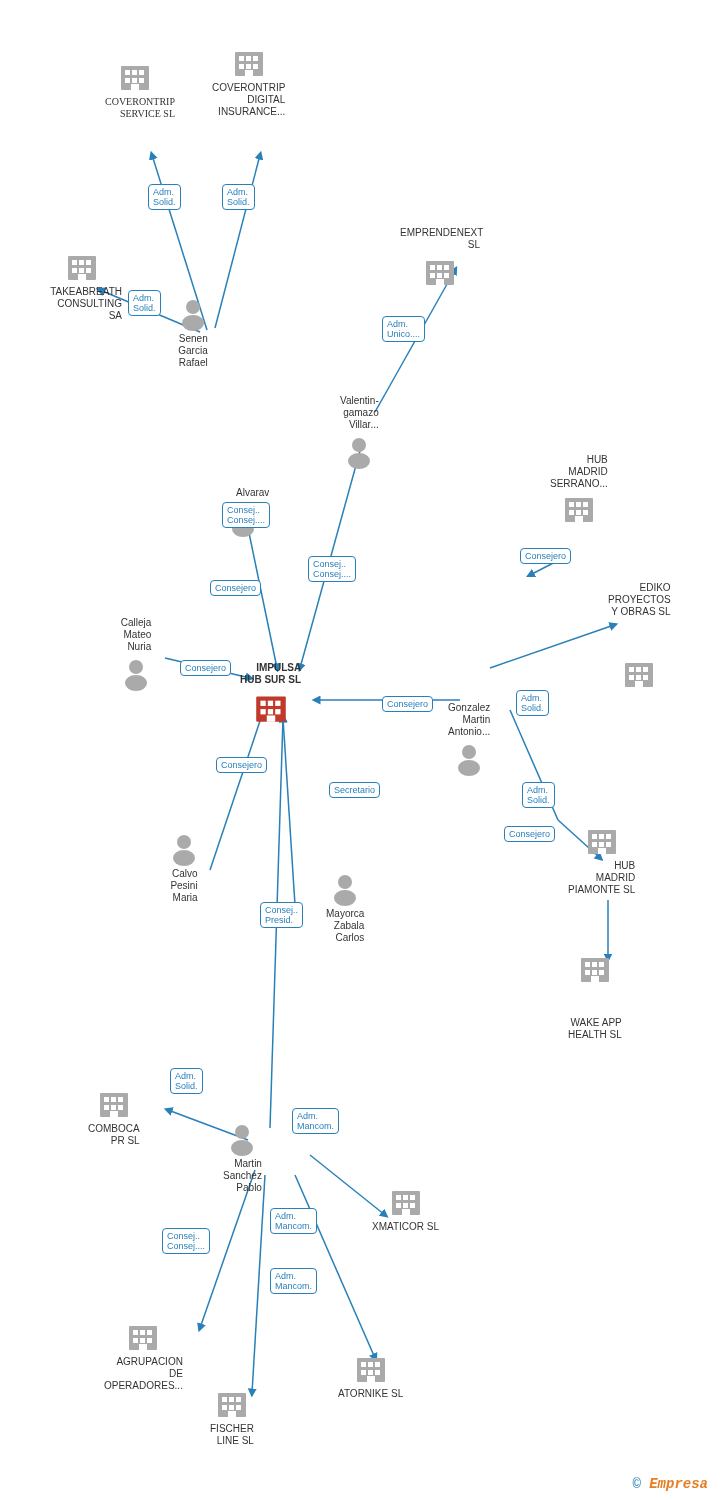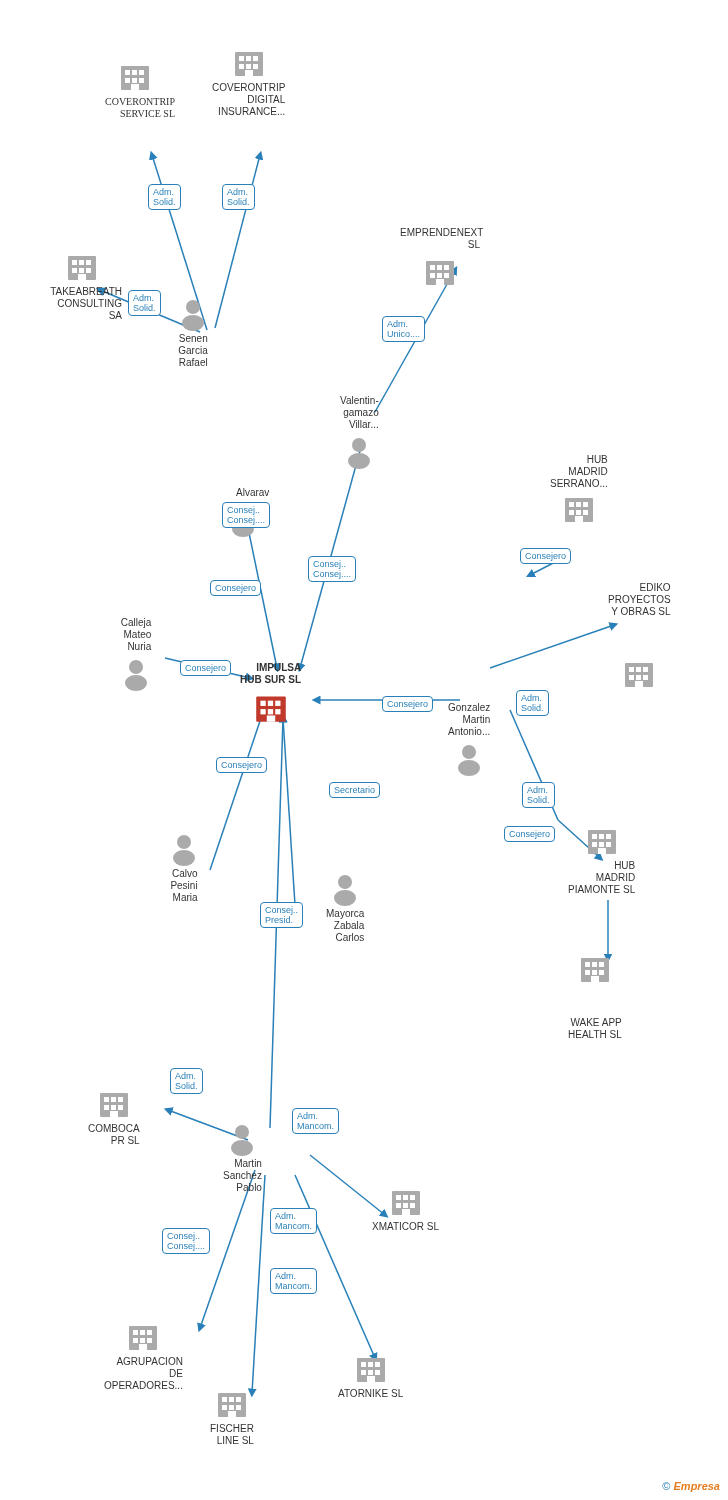--- a/index.html
+++ b/index.html
@@ -54,23 +54,24 @@
     svg.arrows {
       position: absolute;
       top: 0; left: 0;
       width: 728px;
       height: 1500px;
       pointer-events: none;
     }
     .footer {
       position: absolute;
       bottom: 8px;
-      right: 8px;
-      font-size: 11px;
+      right: 20px;
+      font-size: 14px;
       color: #2980b9;
+      font-family: Liberation Mono, monospace;
     }
     .footer span { color: #e67e22; font-style: italic; font-weight: bold; }
   </style>
 </head>
 <body>
 
 <div class="canvas">
 
   <svg class="arrows">
 

